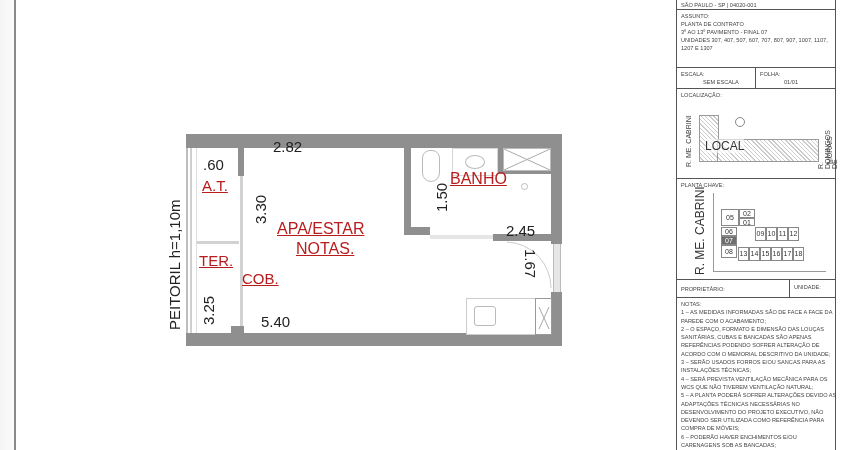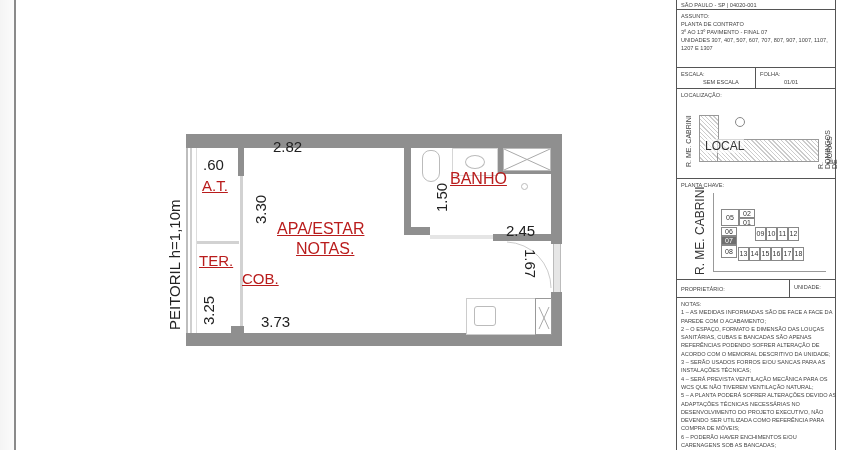--- a/index.html
+++ b/index.html
@@ -79,21 +79,21 @@
 
   <div class="dim" style="left:203px;top:156px;">.60</div>
   <div class="room-label" style="left:202px;top:177px;font-size:15px;">A.T.</div>
   <div class="room-label" style="left:199px;top:252px;font-size:15px;">TER.</div>
   <div class="room-label" style="left:198px;top:270px;font-size:15px;margin-left:44px;">COB.</div>
   <div class="dim vert" style="left:200px;top:325px;">3.25</div>
   <div class="dim" style="left:273px;top:138px;">2.82</div>
   <div class="dim vert" style="left:252px;top:224px;">3.30</div>
   <div class="room-label" style="left:277px;top:220px;text-align:center;">APA/ESTAR</div>
   <div class="room-label" style="left:296px;top:240px;">NOTAS.</div>
-  <div class="dim" style="left:261px;top:313px;">3.73</div>
+  <div class="dim" style="left:261px;top:313px;">5.40</div>
   <div class="room-label" style="left:450px;top:170px;">BANHO</div>
   <div class="dim vert" style="left:433px;top:212px;">1.50</div>
   <div class="dim" style="left:506px;top:212px;margin-top:10px;">2.45</div>
   <div class="dim vert-cw" style="left:539px;top:249px;">1.67</div>
   <div class="dim vert" style="left:166px;top:330px;font-size:15px;">PEITORIL h=1,10m</div>
 </div>
 
 <div class="tb">
   <div class="cell" style="top:0;height:10px;padding-top:1px;">
     <span class="line">SÃO PAULO - SP | 04020-001</span>

